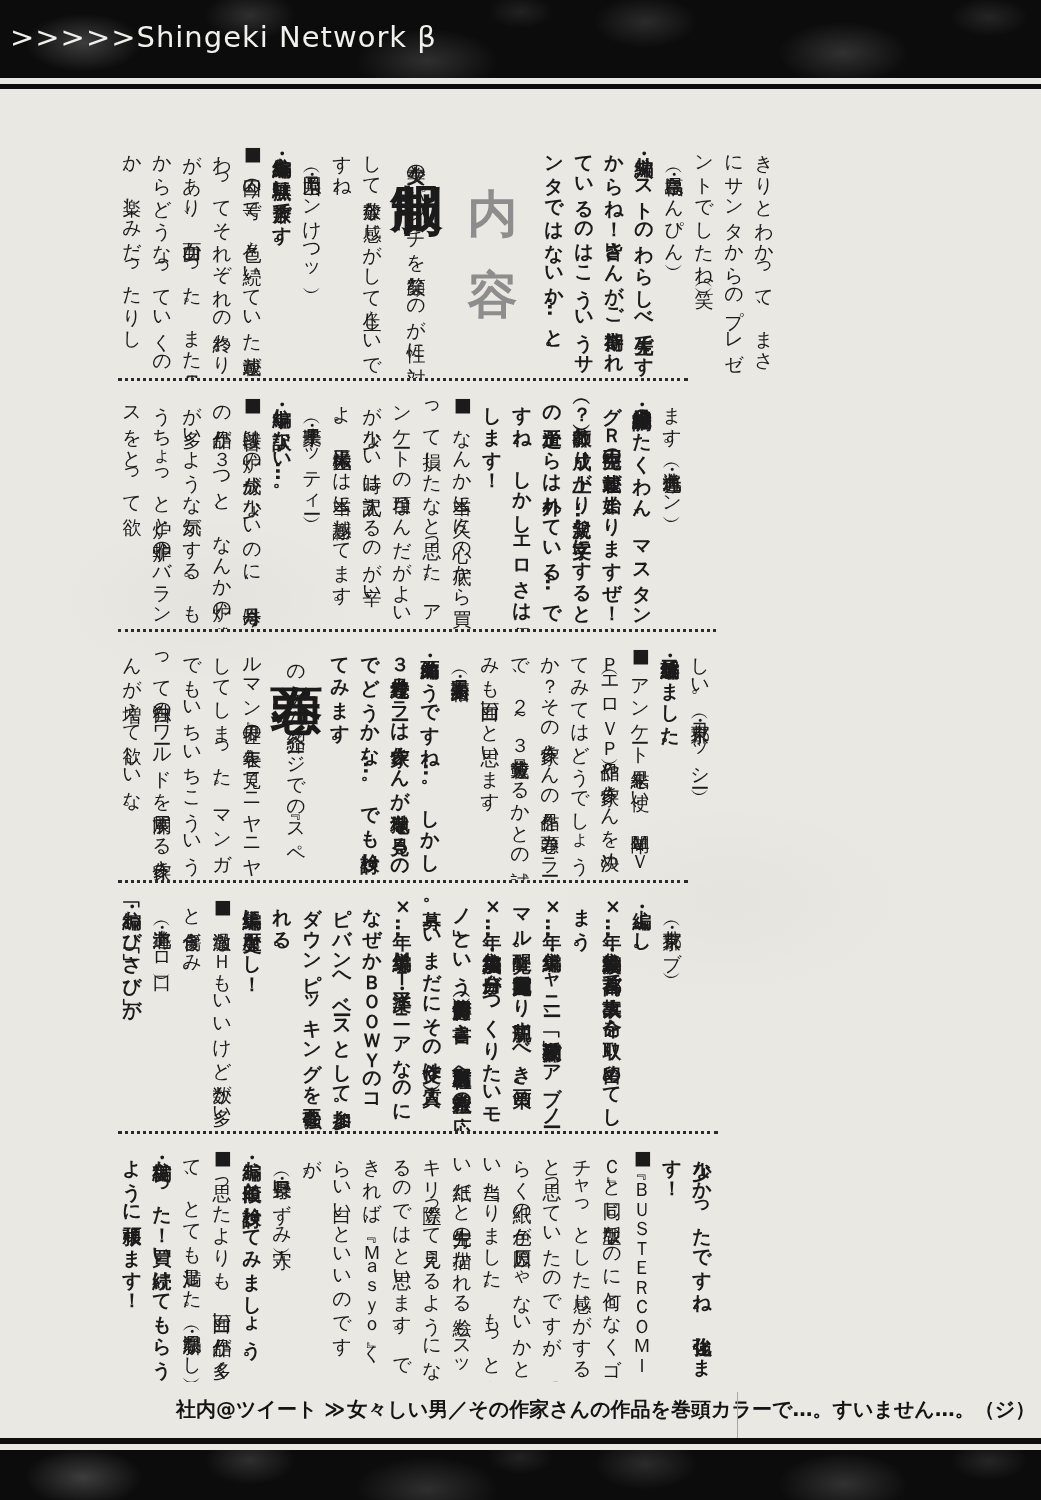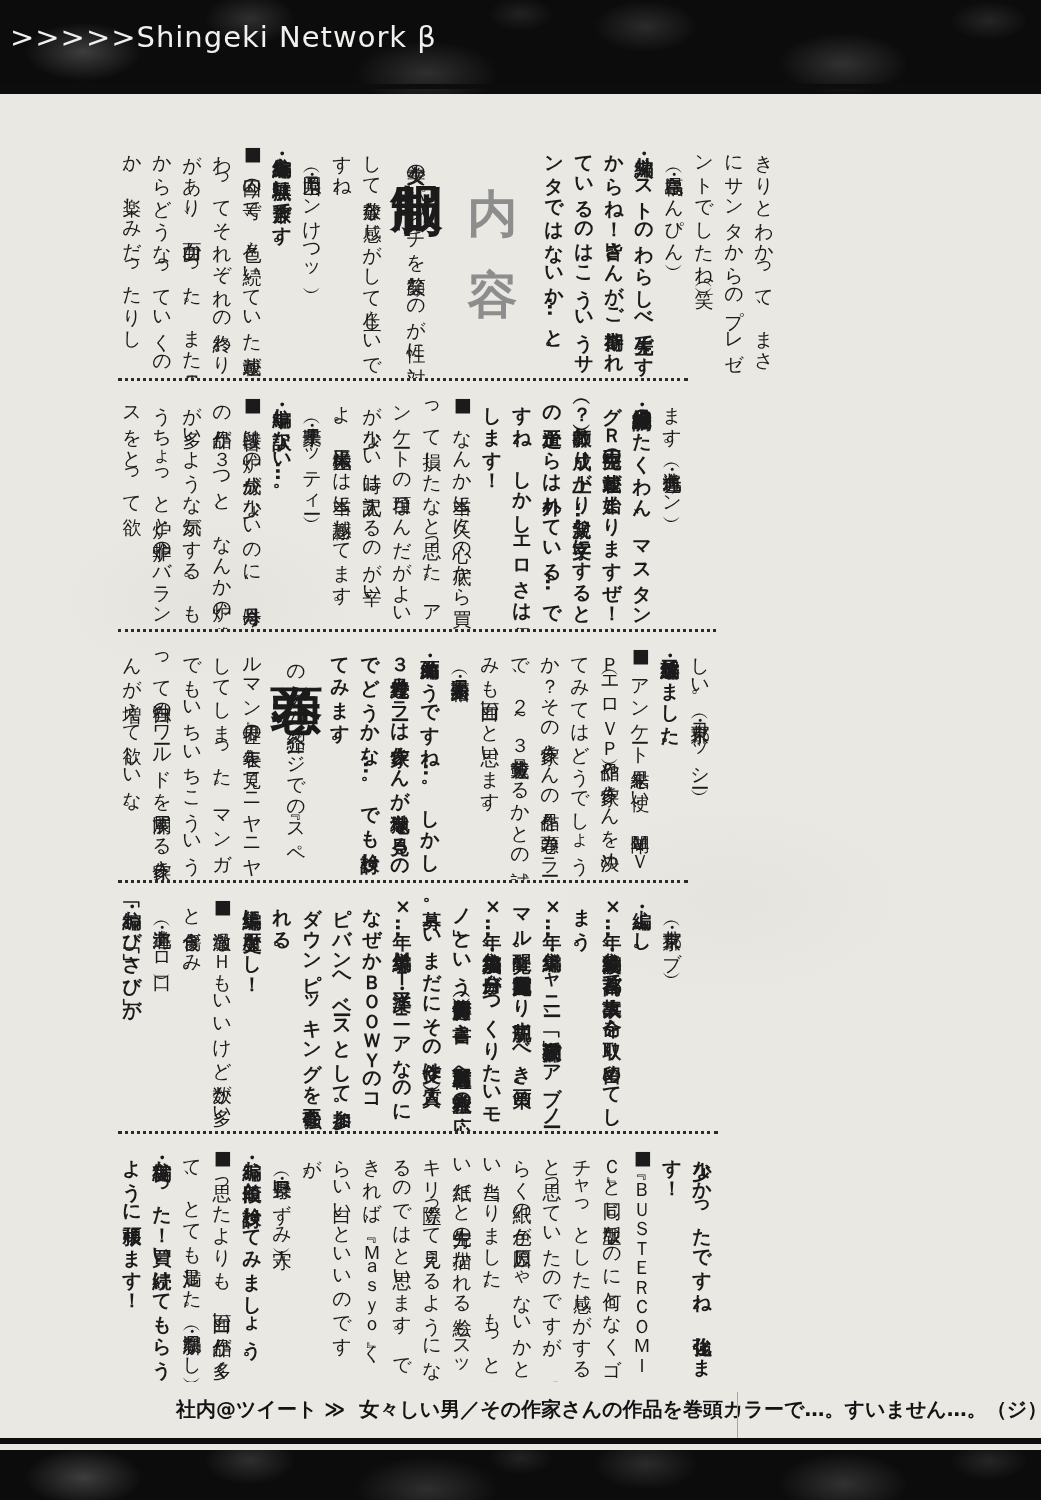--- a/index.html
+++ b/index.html
@@ -16,21 +16,21 @@
     background-color:#0c0c0c;
     background-image:
       radial-gradient(ellipse 90px 45px at 8% 55%, rgba(165,165,165,.32), transparent 65%),
       radial-gradient(ellipse 70px 38px at 24% 20%, rgba(140,140,140,.27), transparent 65%),
       radial-gradient(ellipse 110px 50px at 41% 78%, rgba(150,150,150,.25), transparent 65%),
       radial-gradient(ellipse 80px 40px at 62% 28%, rgba(135,135,135,.25), transparent 65%),
       radial-gradient(ellipse 100px 48px at 81% 68%, rgba(150,150,150,.27), transparent 65%),
       radial-gradient(ellipse 60px 30px at 95% 22%, rgba(125,125,125,.22), transparent 65%),
       radial-gradient(ellipse 50px 26px at 50% 15%, rgba(120,120,120,.2), transparent 65%);
   }
-  .topbar{position:absolute;left:0;top:0;width:1041px;height:94px;}
+  .topbar{position:absolute;left:0;top:0;width:1041px;height:78px;}
   .topbar-title{
     position:absolute;left:10px;top:20px;
     font-size:29px;letter-spacing:1px;color:#f0f0ee;font-weight:400;white-space:nowrap;
   }
   .top-rule{position:absolute;left:0;top:84px;width:1041px;height:5px;background:#0d0d0d;}
   .bottom-rule{position:absolute;left:0;top:1438px;width:1041px;height:6px;background:#0d0d0d;}
   .bottombar{position:absolute;left:0;top:1450px;width:1041px;height:50px;}
 
   .content{position:absolute;left:118px;top:130px;width:842px;}
   .row{
@@ -44,21 +44,21 @@
   .seg.gray-head{
     font-size:50px;line-height:62px;font-weight:700;color:#8d8d8d;
     letter-spacing:1.55em;margin:0 16px;padding-top:6px;
   }
   .big-head{font-size:52px;line-height:58px;font-weight:800;letter-spacing:4px;}
 
   .tweetbar{
     position:absolute;left:176px;top:1396px;width:780px;
     font-size:20px;font-weight:700;color:#141414;white-space:nowrap;
   }
-  .tweetbar .lbl{margin-right:14px;}
+  .tweetbar .lbl{margin-right:2px;}
   .seam{position:absolute;left:737px;top:1392px;width:1px;height:52px;background:#a8a6a1;}
 </style>
 </head>
 <body>
 
 <div class="page">
 
   <div class="topbar noise">
     <div class="topbar-title">&gt;&gt;&gt;&gt;&gt;Shingeki Network β</div>
   </div>

